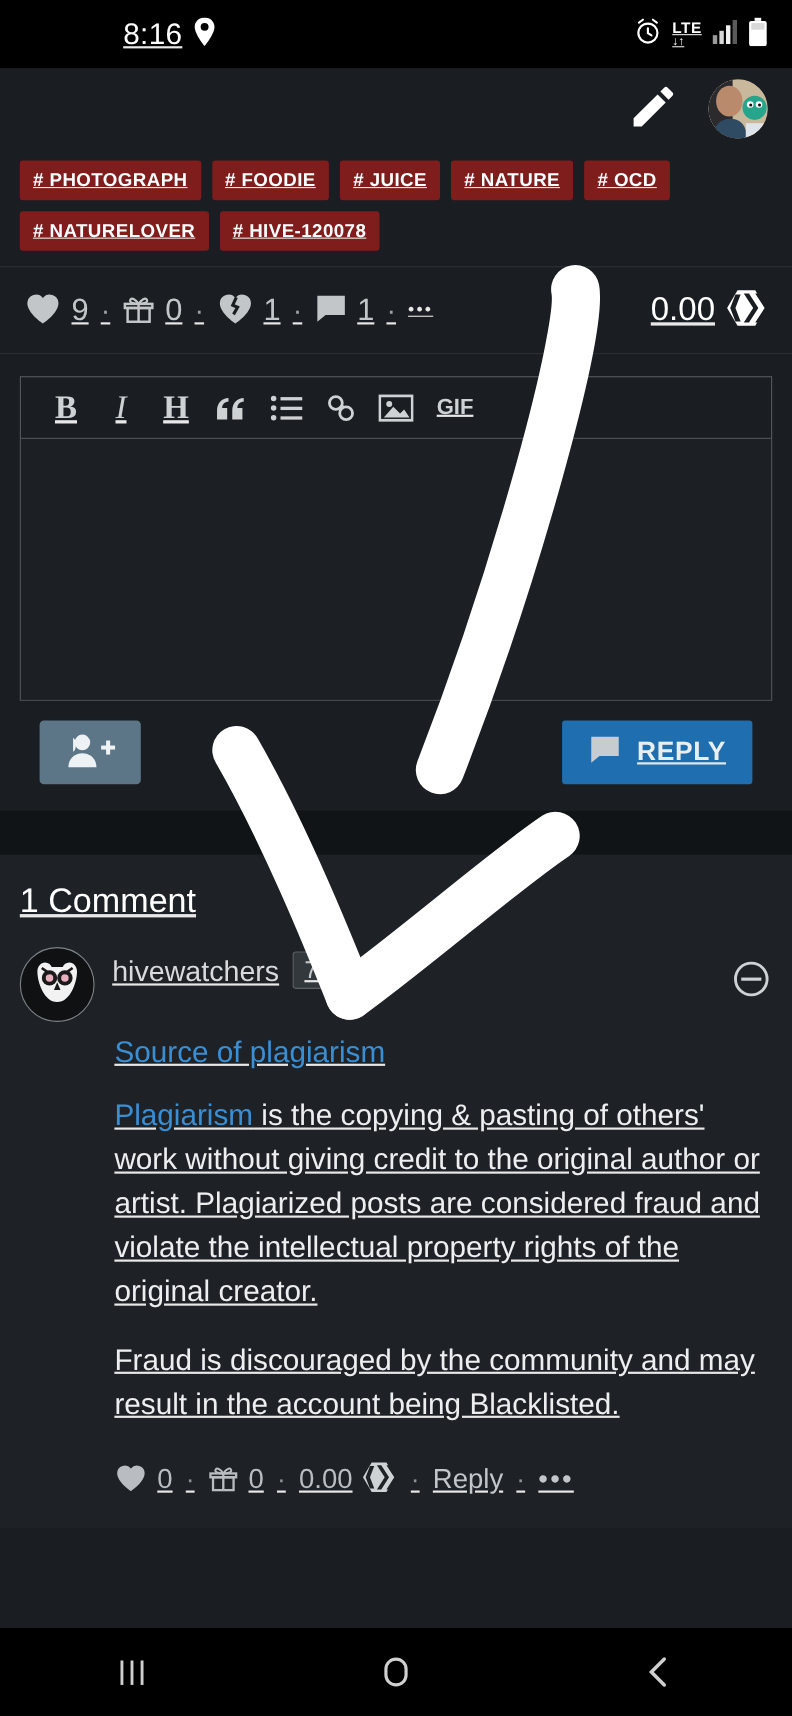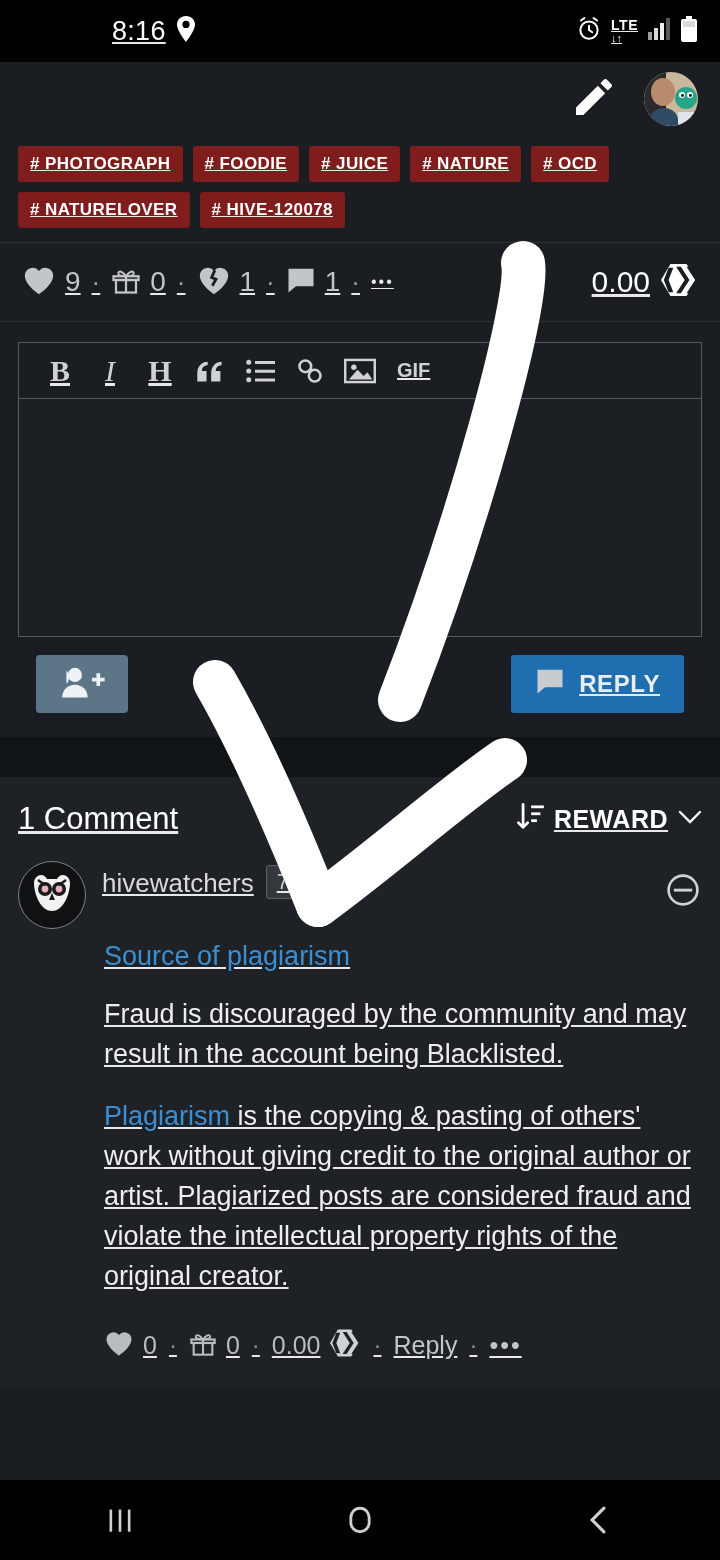--- a/index.html
+++ b/index.html
@@ -352,36 +352,20 @@
         <span>REPLY</span>
       </span>
     </div>
   </div>
 
   <div class="section-gap"></div>
 
   <div class="comments">
     <div class="comments-head">
       <span class="comments-title">1 Comment</span>
-      <span class="reward-sort">
-        <span>
-          <svg width="28" height="30" viewBox="0 0 24 26">
-            <path d="M6 2v20M6 22l-4-4M6 22l4-4" stroke="#fff" stroke-width="2.4" fill="none" stroke-linecap="round"></path>
-            <rect x="13" y="3" width="11" height="2.4" fill="#fff"></rect>
-            <rect x="13" y="9" width="8" height="2.4" fill="#fff"></rect>
-            <rect x="13" y="15" width="5" height="2.4" fill="#fff"></rect>
-          </svg>
-        </span>
-        <span class="label">REWARD</span>
-        <span>
-          <svg width="24" height="16" viewBox="0 0 24 14">
-              <path d="M2 2l10 10L22 2" stroke="#fff" stroke-width="2.4" fill="none" stroke-linecap="round"></path>
-            </svg>
-        </span>
-      </span>
     </div>
 
     <div class="comment">
       <div class="comment-head">
         <span class="owl-avatar">
           <svg width="52" height="52" viewBox="0 0 52 52">
             <path d="M8 14c0-4 3-8 7-8 3 0 5 2 6 4h10c1-2 3-4 6-4 4 0 7 4 7 8 0 10-6 28-18 28S8 24 8 14z" fill="#f2f2f2"></path>
             <circle cx="19" cy="20" r="7" fill="#1a1a1a"></circle>
             <circle cx="33" cy="20" r="7" fill="#1a1a1a"></circle>
             <circle cx="19" cy="20" r="3.4" fill="#e8b0bd"></circle>
@@ -399,22 +383,22 @@
         <span class="collapse-icon">
           <svg width="34" height="34" viewBox="0 0 26 26">
             <circle cx="13" cy="13" r="11" fill="none" stroke="#cfd2d5" stroke-width="2"></circle>
             <rect x="6" y="12" width="14" height="2.2" fill="#cfd2d5"></rect>
           </svg>
         </span>
       </div>
 
       <div class="c-body">
         <span class="c-link">Source of plagiarism</span>
+        <p class="c-para"><a>Plagiarism</a><span> is the copying &amp; pasting of others' work without giving credit to the original author or artist. Plagiarized posts are considered fraud and violate the intellectual property rights of the original creator.</span></p>
         <p class="c-para">Fraud is discouraged by the community and may result in the account being Blacklisted.</p>
-        <p class="c-para"><a>Plagiarism</a><span> is the copying &amp; pasting of others' work without giving credit to the original author or artist. Plagiarized posts are considered fraud and violate the intellectual property rights of the original creator.</span></p>
       </div>
 
       <div class="c-actions">
         <span class="stat">
           <span>
             <svg width="30" height="28" viewBox="0 0 24 22">
                 <path d="M12 21S2 14.5 2 7.8A5.6 5.6 0 0112 4.6 5.6 5.6 0 0122 7.8C22 14.5 12 21 12 21z" fill="#b9bdc1"></path>
               </svg>
           </span>
           <span class="num">0</span>

